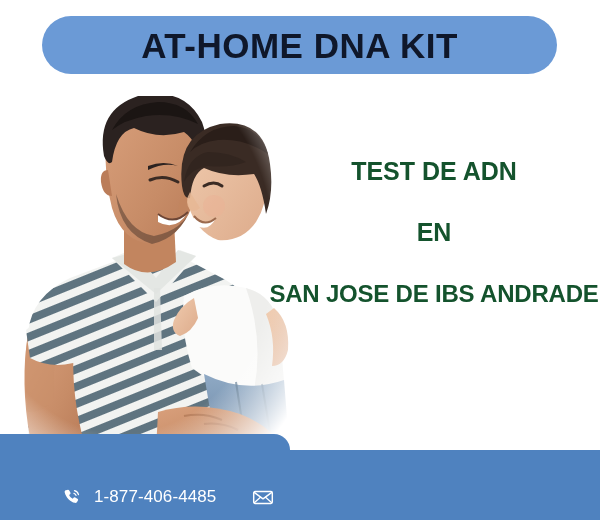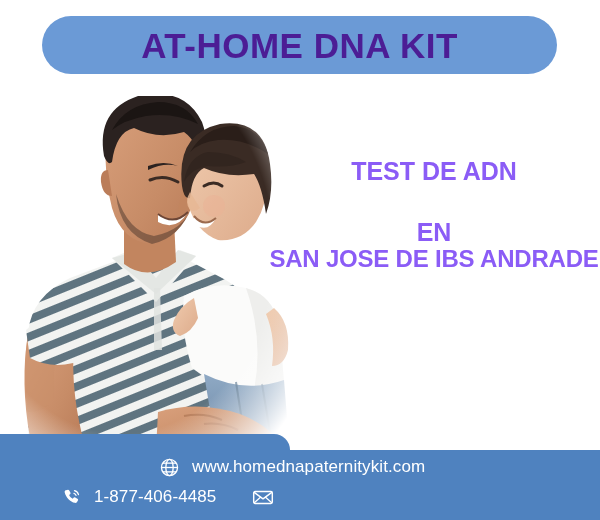--- a/index.html
+++ b/index.html
@@ -26,21 +26,21 @@
     width: 515px;
     height: 58px;
     background: #6b9ad6;
     border-radius: 29px;
     display: flex;
     align-items: center;
     justify-content: center;
     box-sizing: border-box;
   }
   #header-title {
-    color: #4c1d95;
+    color: #0f172a;
     font-size: 35px;
     font-weight: 700;
     letter-spacing: 0.5px;
     line-height: 1;
     white-space: nowrap;
     text-align: center;
   }
 
   
   #photo {
@@ -54,28 +54,28 @@
 
   
   #headline-block {
     position: absolute;
     left: 268px;
     top: 158px;
     width: 332px;
     text-align: center;
   }
   .headline-line {
-    color: #8b5cf6;
+    color: #14532d;
     font-weight: 700;
     font-size: 25px;
     line-height: 1.05;
     white-space: nowrap;
   }
   #headline-line-1 { margin-bottom: 35px; }
-  #headline-line-2 { }
+  #headline-line-2 { margin-bottom: 35px; }
   #headline-line-3 { font-size: 24px; letter-spacing: -0.2px; }
 
   
   #footer-left-block {
     position: absolute;
     left: 0;
     top: 434px;
     width: 290px;
     height: 86px;
     background: #4f82bf;
@@ -249,34 +249,20 @@
     <div id="headline-line-1" class="headline-line">TEST DE ADN</div>
     <div id="headline-line-2" class="headline-line">EN</div>
     <div id="headline-line-3" class="headline-line">SAN JOSE DE IBS ANDRADE</div>
   </div>
 
   <div id="footer-left-block"></div>
   <div id="footer-bar"></div>
 
   <div id="footer-content">
 
-    <div id="footer-row-web" class="footer-row">
-      <div class="footer-item">
-        <span class="footer-icon">
-          <svg width="21" height="21" viewBox="0 0 24 24" fill="none" stroke="#ffffff" stroke-width="1.5">
-            <circle cx="12" cy="12" r="9.2"></circle>
-            <ellipse cx="12" cy="12" rx="4.2" ry="9.2"></ellipse>
-            <line x1="2.8" y1="12" x2="21.2" y2="12"></line>
-            <line x1="4.2" y1="7" x2="19.8" y2="7"></line>
-            <line x1="4.2" y1="17" x2="19.8" y2="17"></line>
-          </svg>
-        </span>
-        <span class="footer-text">www.homednapaternitykit.com</span>
-      </div>
-    </div>
 
     <div id="footer-row-contact" class="footer-row">
       <div id="footer-phone-item" class="footer-item">
         <span class="footer-icon">
           <svg width="21" height="21" viewBox="0 0 24 24">
             <path d="M7.2 3.4c.8-.5 1.8-.2 2.2.6l1.3 2.4c.4.7.2 1.5-.4 2l-1 .8c.8 1.9 2.3 3.4 4.2 4.2l.8-1c.5-.6 1.3-.8 2-.4l2.4 1.3c.8.4 1.1 1.4.6 2.2l-1 1.6c-.5.8-1.5 1.2-2.4 1C10.6 17.2 5.6 12.2 4.2 6c-.2-.9.2-1.9 1-2.4z" fill="#ffffff"></path>
             <path d="M15.4 4.2a6.4 6.4 0 0 1 4.6 4.6" stroke="#ffffff" stroke-width="1.4" fill="none" stroke-linecap="round"></path>
             <path d="M14.8 7.2a3.6 3.6 0 0 1 2.4 2.4" stroke="#ffffff" stroke-width="1.4" fill="none" stroke-linecap="round"></path>
           </svg>
         </span>

